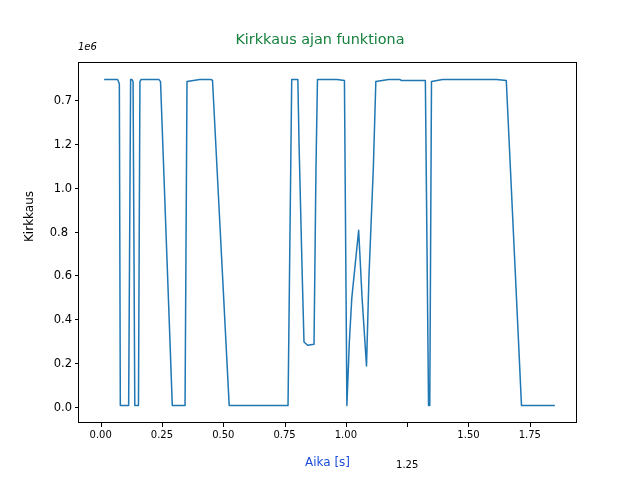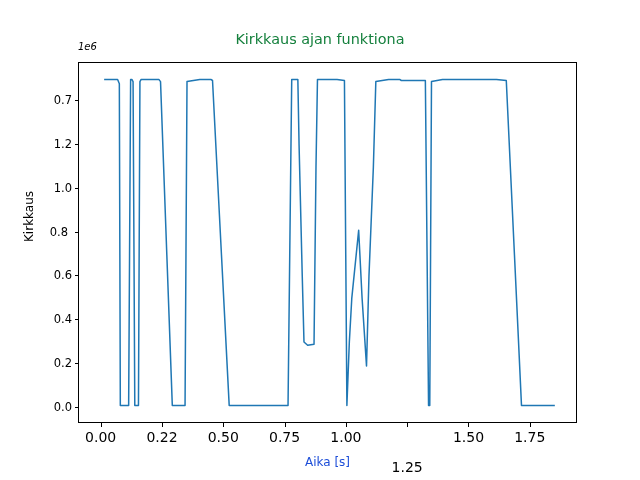--- a/index.html
+++ b/index.html
@@ -32,21 +32,21 @@
   .ytick-label {
     position:absolute; right:0; width:60px;
     text-align:right; font-size:11.5px; color:#000000;
     transform:translateY(-50%);
   }
   .ytick-mark {
     position:absolute; width:3.5px; height:0; border-top:1px solid #000;
   }
   .xtick-label {
     position:absolute; top:0; width:60px; margin-left:-30px;
-    text-align:center; font-size:14px; color:#000000;
+    text-align:center; font-size:10px; color:#000000;
   }
   .xtick-mark {
     position:absolute; height:3.5px; width:0; border-left:1px solid #000;
   }
   #ytick-labels, #ytick-marks, #xtick-labels, #xtick-marks {
     position:absolute; left:0; top:0; width:640px; height:480px;
   }
   #xlabel {
     position:absolute; left:78px; top:455px; width:499px;
     text-align:center; font-size:12px; color:#1d4ed8;
@@ -100,21 +100,21 @@
       <div class="xtick-mark" style="left: 161.984px; top: 423px;"></div>
       <div class="xtick-mark" style="left: 223.286px; top: 423px;"></div>
       <div class="xtick-mark" style="left: 284.588px; top: 423px;"></div>
       <div class="xtick-mark" style="left: 345.891px; top: 423px;"></div>
       <div class="xtick-mark" style="left: 407.193px; top: 423px;"></div>
       <div class="xtick-mark" style="left: 468.495px; top: 423px;"></div>
       <div class="xtick-mark" style="left: 529.797px; top: 423px;"></div>
     </div>
   <div id="xtick-labels">
       <div class="xtick-label" style="left: 100.682px; top: 429px;">0.00</div>
-      <div class="xtick-label" style="left: 161.984px; top: 429px;">0.22</div>
+      <div class="xtick-label" style="left: 161.984px; top: 429px;">0.25</div>
       <div class="xtick-label" style="left: 223.286px; top: 429px;">0.50</div>
       <div class="xtick-label" style="left: 284.588px; top: 429px;">0.75</div>
       <div class="xtick-label" style="left: 345.891px; top: 429px;">1.00</div>
       <div class="xtick-label" style="left: 407.193px; top: 415px; margin-top: 44px;">1.25</div>
       <div class="xtick-label" style="left: 468.495px; top: 429px;">1.50</div>
       <div class="xtick-label" style="left: 529.797px; top: 429px;">1.75</div>
     </div>
 
   <div id="xlabel">Aika [s]</div>
   <div id="ylabel-wrap">

